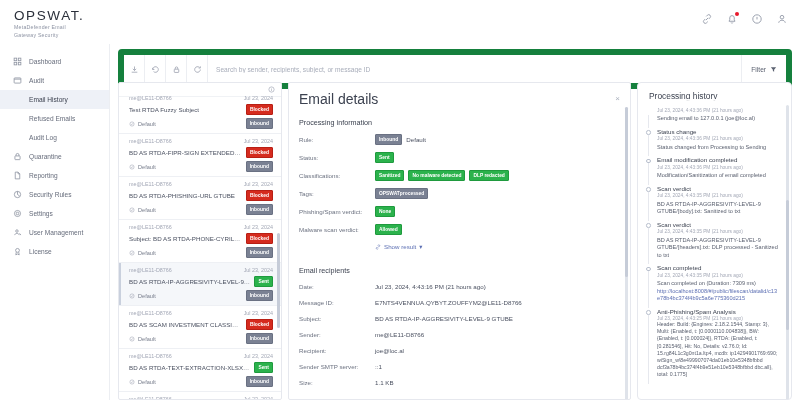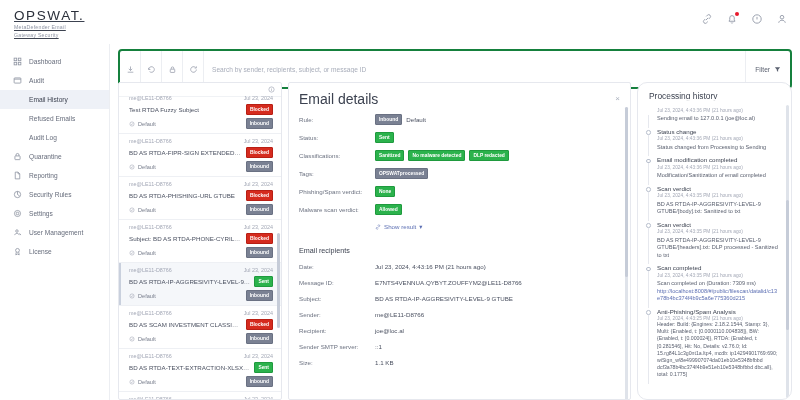--- a/index.html
+++ b/index.html
@@ -3,21 +3,21 @@
 <meta charset="utf-8">
 <style>
   * { box-sizing: border-box; margin: 0; padding: 0; }
   html, body {
     width: 800px; height: 400px;
     font-family: "Liberation Sans", sans-serif;
     background: #ffffff;
     color: #3c4250;
     overflow: hidden;
   }
-  .app { width: 800px; height: 400px; position: relative; background: #eab308; text-decoration: underline; }
+  .app { width: 800px; height: 400px; position: relative; background: #eab308; }
 
   
   .header {
     height: 44px; width: 800px;
     display: flex; align-items: flex-start;
     background: #ffffff;
     position: relative;
   }
   .brand { padding: 8px 0 0 14px; }
   .brand-logo {
@@ -61,21 +61,21 @@
 
   
   .content {
     position: absolute; left: 110px; top: 44px;
     width: 690px; height: 356px; background: #fff;
   }
 
   
   .toolbar {
     height: 40px; margin: 5px 8px 0 8px;
-    border: 2px solid #15803d; border-radius: 4px;
+    border: 6px solid #15803d; border-radius: 4px;
     display: flex; align-items: stretch; background: #fff;
   }
   .tool-btns { display: flex; align-items: stretch; }
   .tool-btn {
     width: 21px; display: flex; align-items: center; justify-content: center;
     border-right: 1px solid #eceef2; color: #9aa0ae; cursor: pointer;
   }
   .tool-btn svg { display:block; width: 9px; height: 9px; }
   .search-wrap { flex: 1; display: flex; align-items: center; padding-left: 8px; }
   .search-input {
@@ -188,21 +188,21 @@
     border-radius: 2px; background: #dfe3ea;
   }
   .details-scrollbar .thumb {
     position: absolute; top: 0; left: 0; width: 3px; height: 170px;
     border-radius: 2px; background: #c6ccd8;
   }
 
   
   .history-pane {
     width: 155px; flex: 0 0 155px; margin-left: 6px;
-    border: 1px solid #e6e8ee; border-radius: 10px;
+    border: 1px solid #e6e8ee; border-radius: 4px;
     background: #fff; position: relative; overflow: hidden;
   }
   .history-title { font-size: 8.4px; color: #3c4250; padding: 8px 0 0 11px; }
   .hist-list { padding: 5px 8px 0 8px; position: relative; }
   .hist-item { position: relative; padding: 0 4px 5px 11px; }
   .hist-item .bullet {
     position: absolute; left: 0; top: 2.5px;
     width: 4.5px; height: 4.5px; border-radius: 50%;
     border: 1px solid #b8bfcd; background: #fff;
   }
@@ -568,20 +568,21 @@
           </div>
         <div class="list-scrollbar"></div>
       </div>
 
       <div class="details-pane">
         <div class="details-head">
           <div class="details-title">Email details</div>
           <div class="close-x">×</div>
         </div>
 
+        <div class="section-title">Processing information</div>
 
         <div class="field-row">
           <div class="field-label">Rule:</div>
           <div class="field-value">
             <span class="chip slate">Inbound</span>
             <span>Default</span>
           </div>
         </div>
 
         <div class="field-row">

